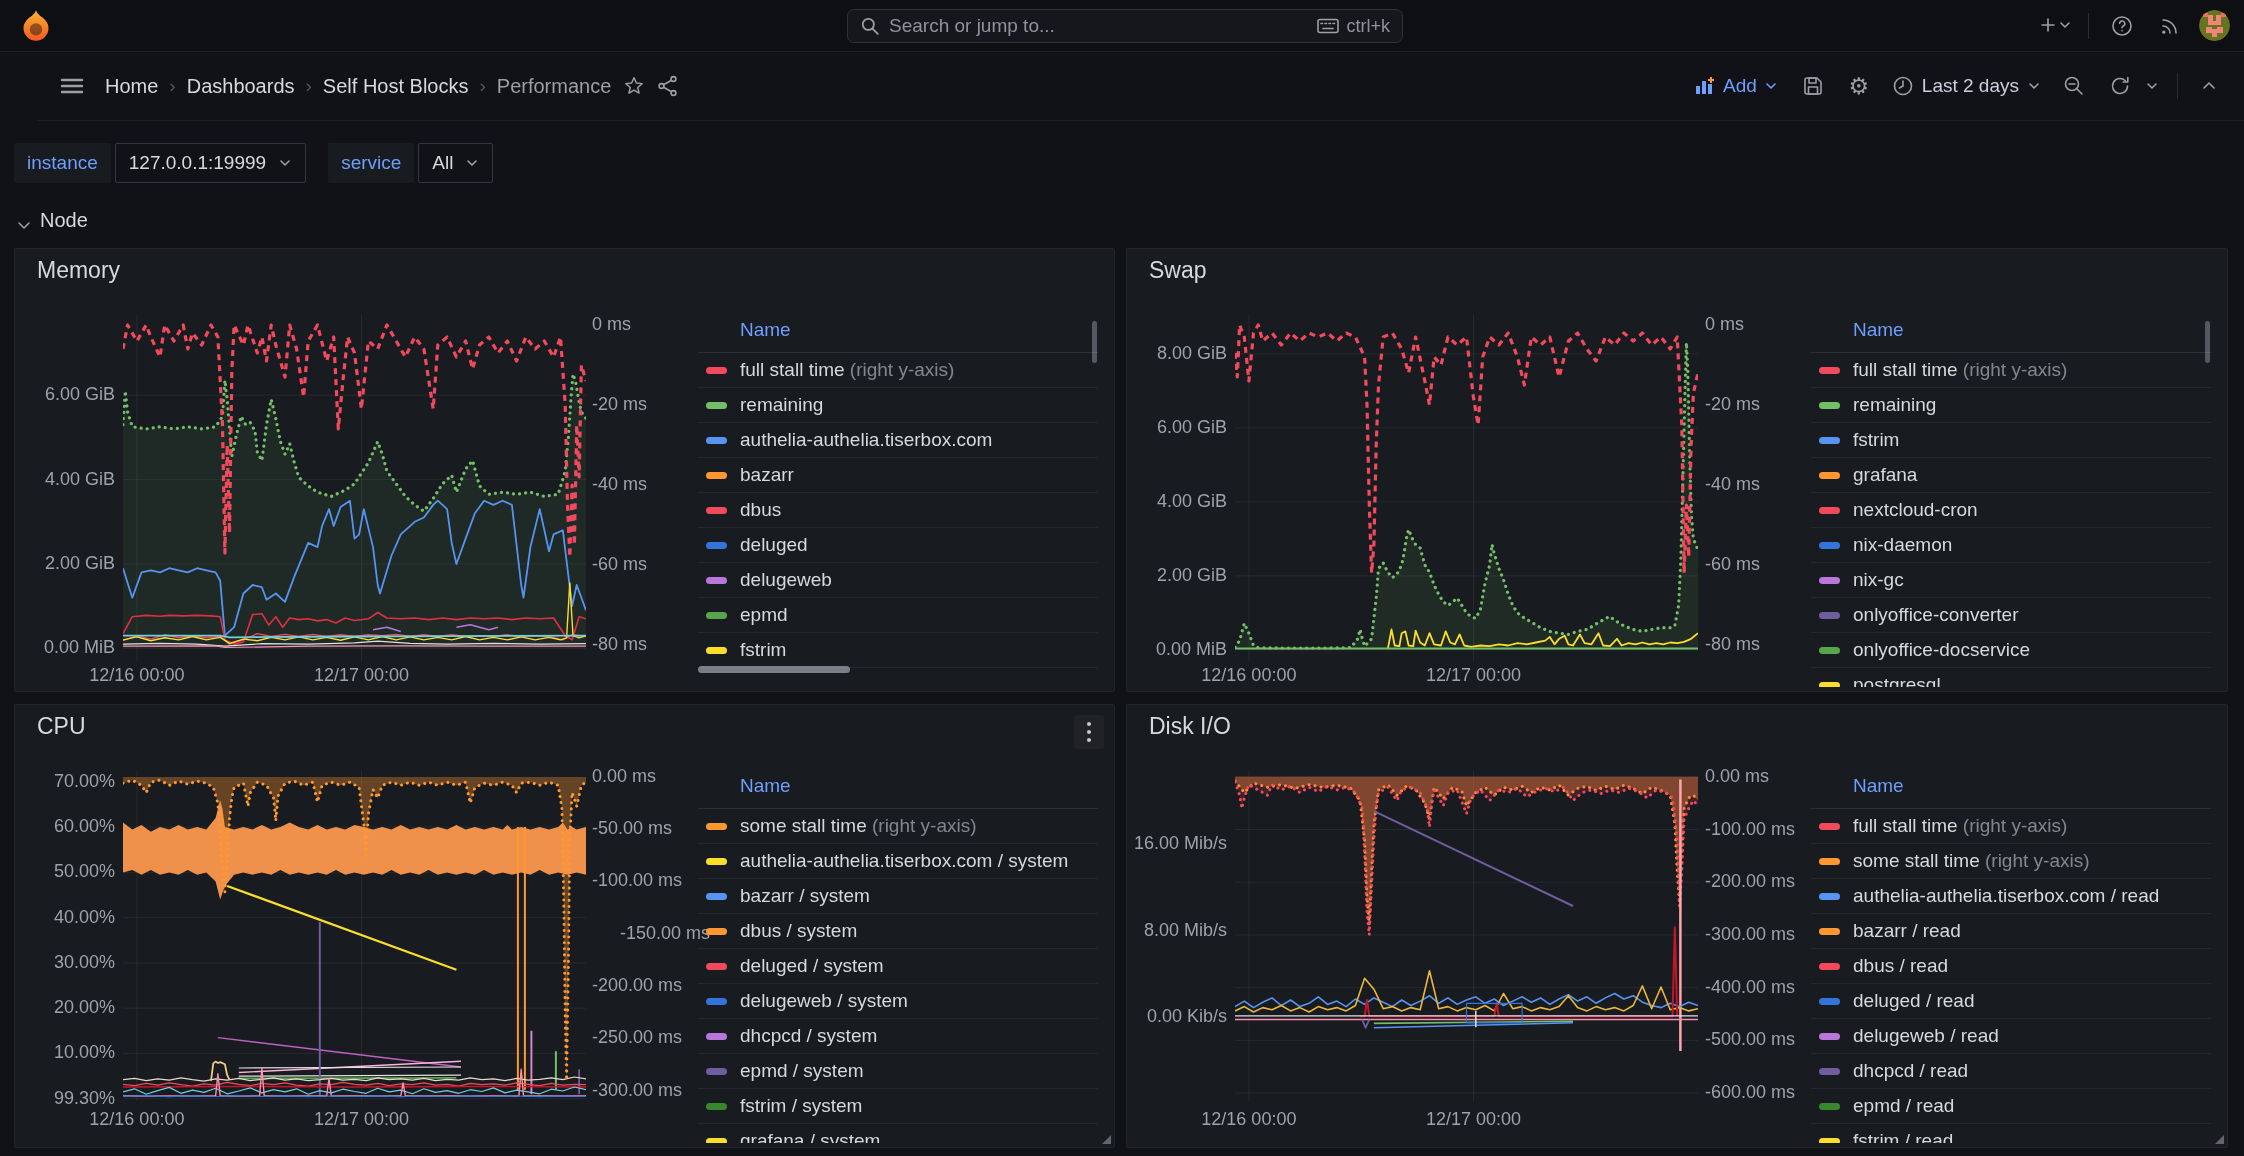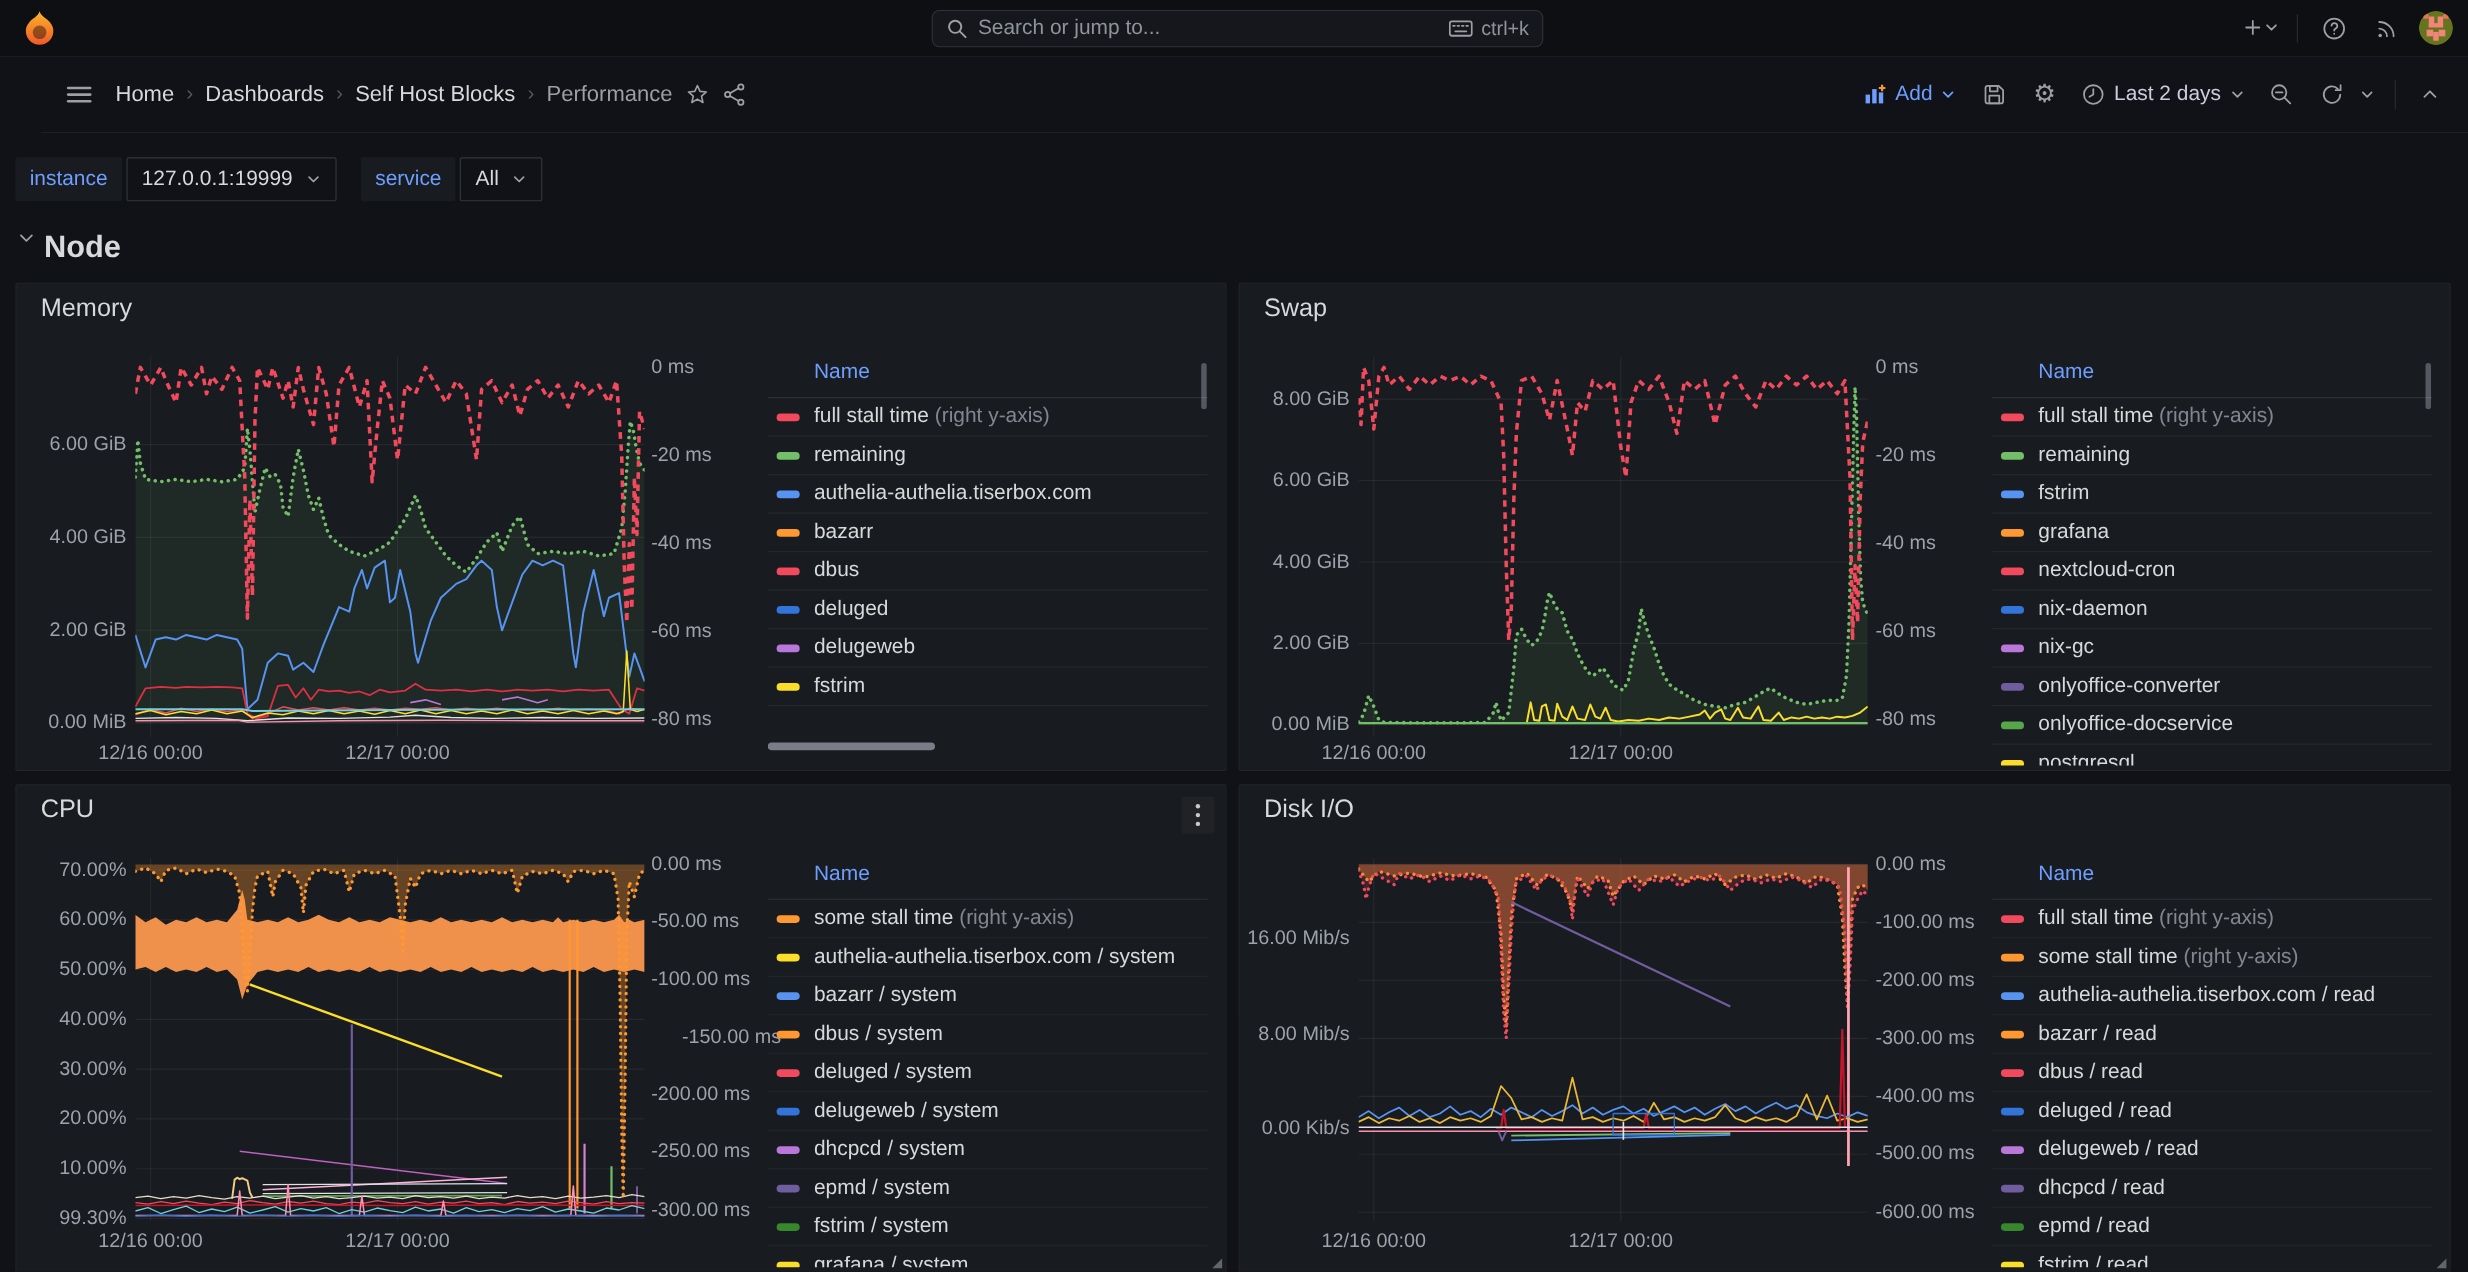--- a/index.html
+++ b/index.html
@@ -31,22 +31,22 @@
   .add-btn { display:flex; align-items:center; gap:7px; color:#6e9fff; font-size:19px; padding:0 8px; }
   .time-btn { display:flex; align-items:center; gap:8px; color:#ccccdc; font-size:19px; padding:0 6px; }
 
   
   .filters { margin:22px 0 0 14px; display:flex; gap:22px; }
   .var { display:flex; gap:4px; }
   .var-label { background:#181b1f; color:#6e9fff; font-size:19px; height:40px;
     display:flex; align-items:center; padding:0 13px; border-radius:2px; }
   .var-value { border:1px solid #34373d; background:#111217; color:#d8d9da; font-size:19px;
     height:40px; display:flex; align-items:center; gap:12px; padding:0 13px; border-radius:2px; }
-  .section-head { margin:26px 0 0 16px; display:flex; align-items:flex-start; gap:8px;
-    font-size:28px; font-weight:700; color:#d8d9da; }
+  .section-head { margin:26px 0 0 16px; display:flex; align-items:flex-end; gap:8px;
+    font-size:20px; font-weight:400; color:#d8d9da; }
 
   
   .grid { margin-top:16px; padding:0 16px 0 14px; display:grid;
     grid-template-columns:1101px 1102px; grid-auto-rows:444px; gap:12px 11px; }
   .panel { background:#181b1f; border:1px solid #212428; border-radius:2px;
     padding:8px 16px 4px 16px; display:flex; flex-direction:column; position:relative; }
   .panel-title { font-size:23px; font-weight:500; color:#d8d9da; height:30px; margin-bottom:28px;
     padding-left:6px; }
   .kebab { position:absolute; top:10px; right:10px; width:30px; height:34px;
     display:flex; align-items:center; justify-content:center; background:#202226; border-radius:3px; }
@@ -352,20 +352,24 @@
             <span class="swatch" style="background: rgb(242, 73, 92);"></span>
             <span class="ltext">dbus</span>
           </div>
           <div class="lrow">
             <span class="swatch" style="background: rgb(50, 116, 217);"></span>
             <span class="ltext">deluged</span>
           </div>
           <div class="lrow">
             <span class="swatch" style="background: rgb(184, 119, 217);"></span>
             <span class="ltext">delugeweb</span>
+          </div>
+          <div class="lrow">
+            <span class="swatch" style="background: rgb(86, 166, 75);"></span>
+            <span class="ltext">epmd</span>
           </div>
           <div class="lrow">
             <span class="swatch" style="background: rgb(250, 222, 42);"></span>
             <span class="ltext">fstrim</span>
           </div>
           <div class="vthumb"></div>
           <div class="hthumb"></div>
         </div>
       </div>
     </div>

